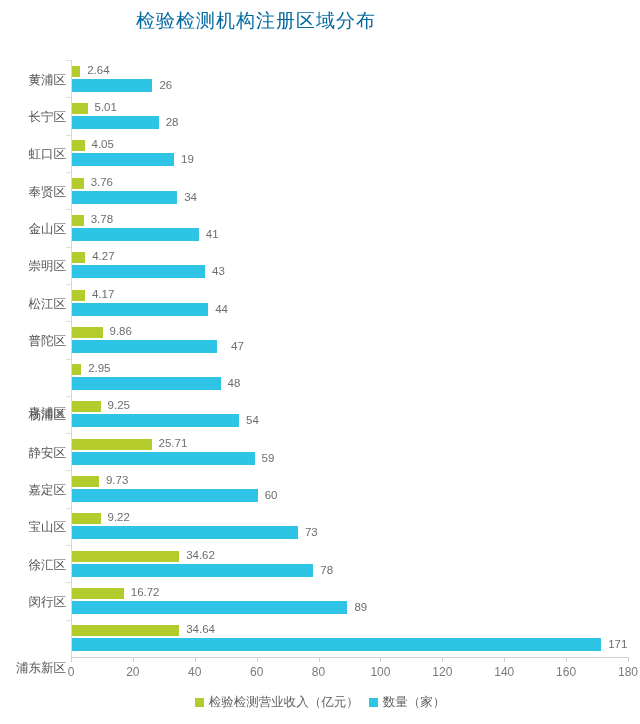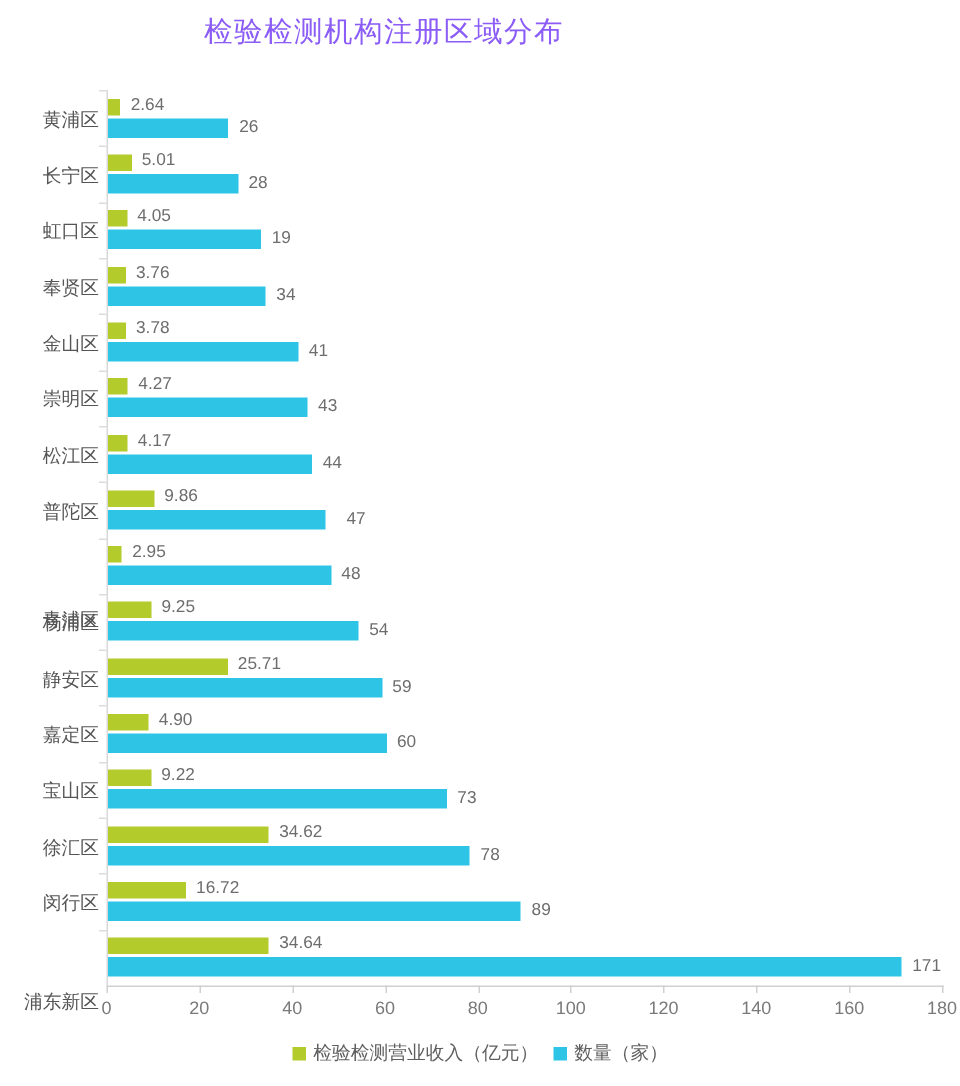--- a/index.html
+++ b/index.html
@@ -25,21 +25,21 @@
 
   
   .chart-title {
     position: absolute;
     top: 8px;
     left: 0;
     width: 512px;
     text-align: center;
     font-size: 19px;
     letter-spacing: 1px;
-    color: #8b5cf6;
+    color: #0369a1;
     font-weight: 400;
     white-space: nowrap;
   }
 
   
   .plot-area {
     position: absolute;
     left: 71px;
     top: 60px;
     width: 557px;
@@ -292,21 +292,21 @@
       <div class="y-tick" style="top: 373px;"></div>
       <div class="row" style="top: 379px;">
         <div class="bar bar-revenue" style="width: 79.5582px; background: rgb(179, 203, 43);"></div>
         <div class="bar-value val-revenue" style="left: 87.5582px;">25.71</div>
         <div class="bar bar-count" style="width: 182.572px; background: rgb(46, 196, 230);"></div>
         <div class="bar-value val-count" style="left: 190.572px;">59</div>
       </div>
       <div class="y-tick" style="top: 410px;"></div>
       <div class="row" style="top: 416px;">
         <div class="bar bar-revenue" style="width: 26.8907px; background: rgb(179, 203, 43);"></div>
-        <div class="bar-value val-revenue" style="left: 34.8907px;">4.90</div>
+        <div class="bar-value val-revenue" style="left: 34.8907px;">9.73</div>
         <div class="bar bar-count" style="width: 185.667px; background: rgb(46, 196, 230);"></div>
         <div class="bar-value val-count" style="left: 193.667px;">60</div>
       </div>
       <div class="y-tick" style="top: 448px;"></div>
       <div class="row" style="top: 453px;">
         <div class="bar bar-revenue" style="width: 28.5308px; background: rgb(179, 203, 43);"></div>
         <div class="bar-value val-revenue" style="left: 36.5308px;">9.22</div>
         <div class="bar bar-count" style="width: 225.894px; background: rgb(46, 196, 230);"></div>
         <div class="bar-value val-count" style="left: 233.894px;">73</div>
       </div>

